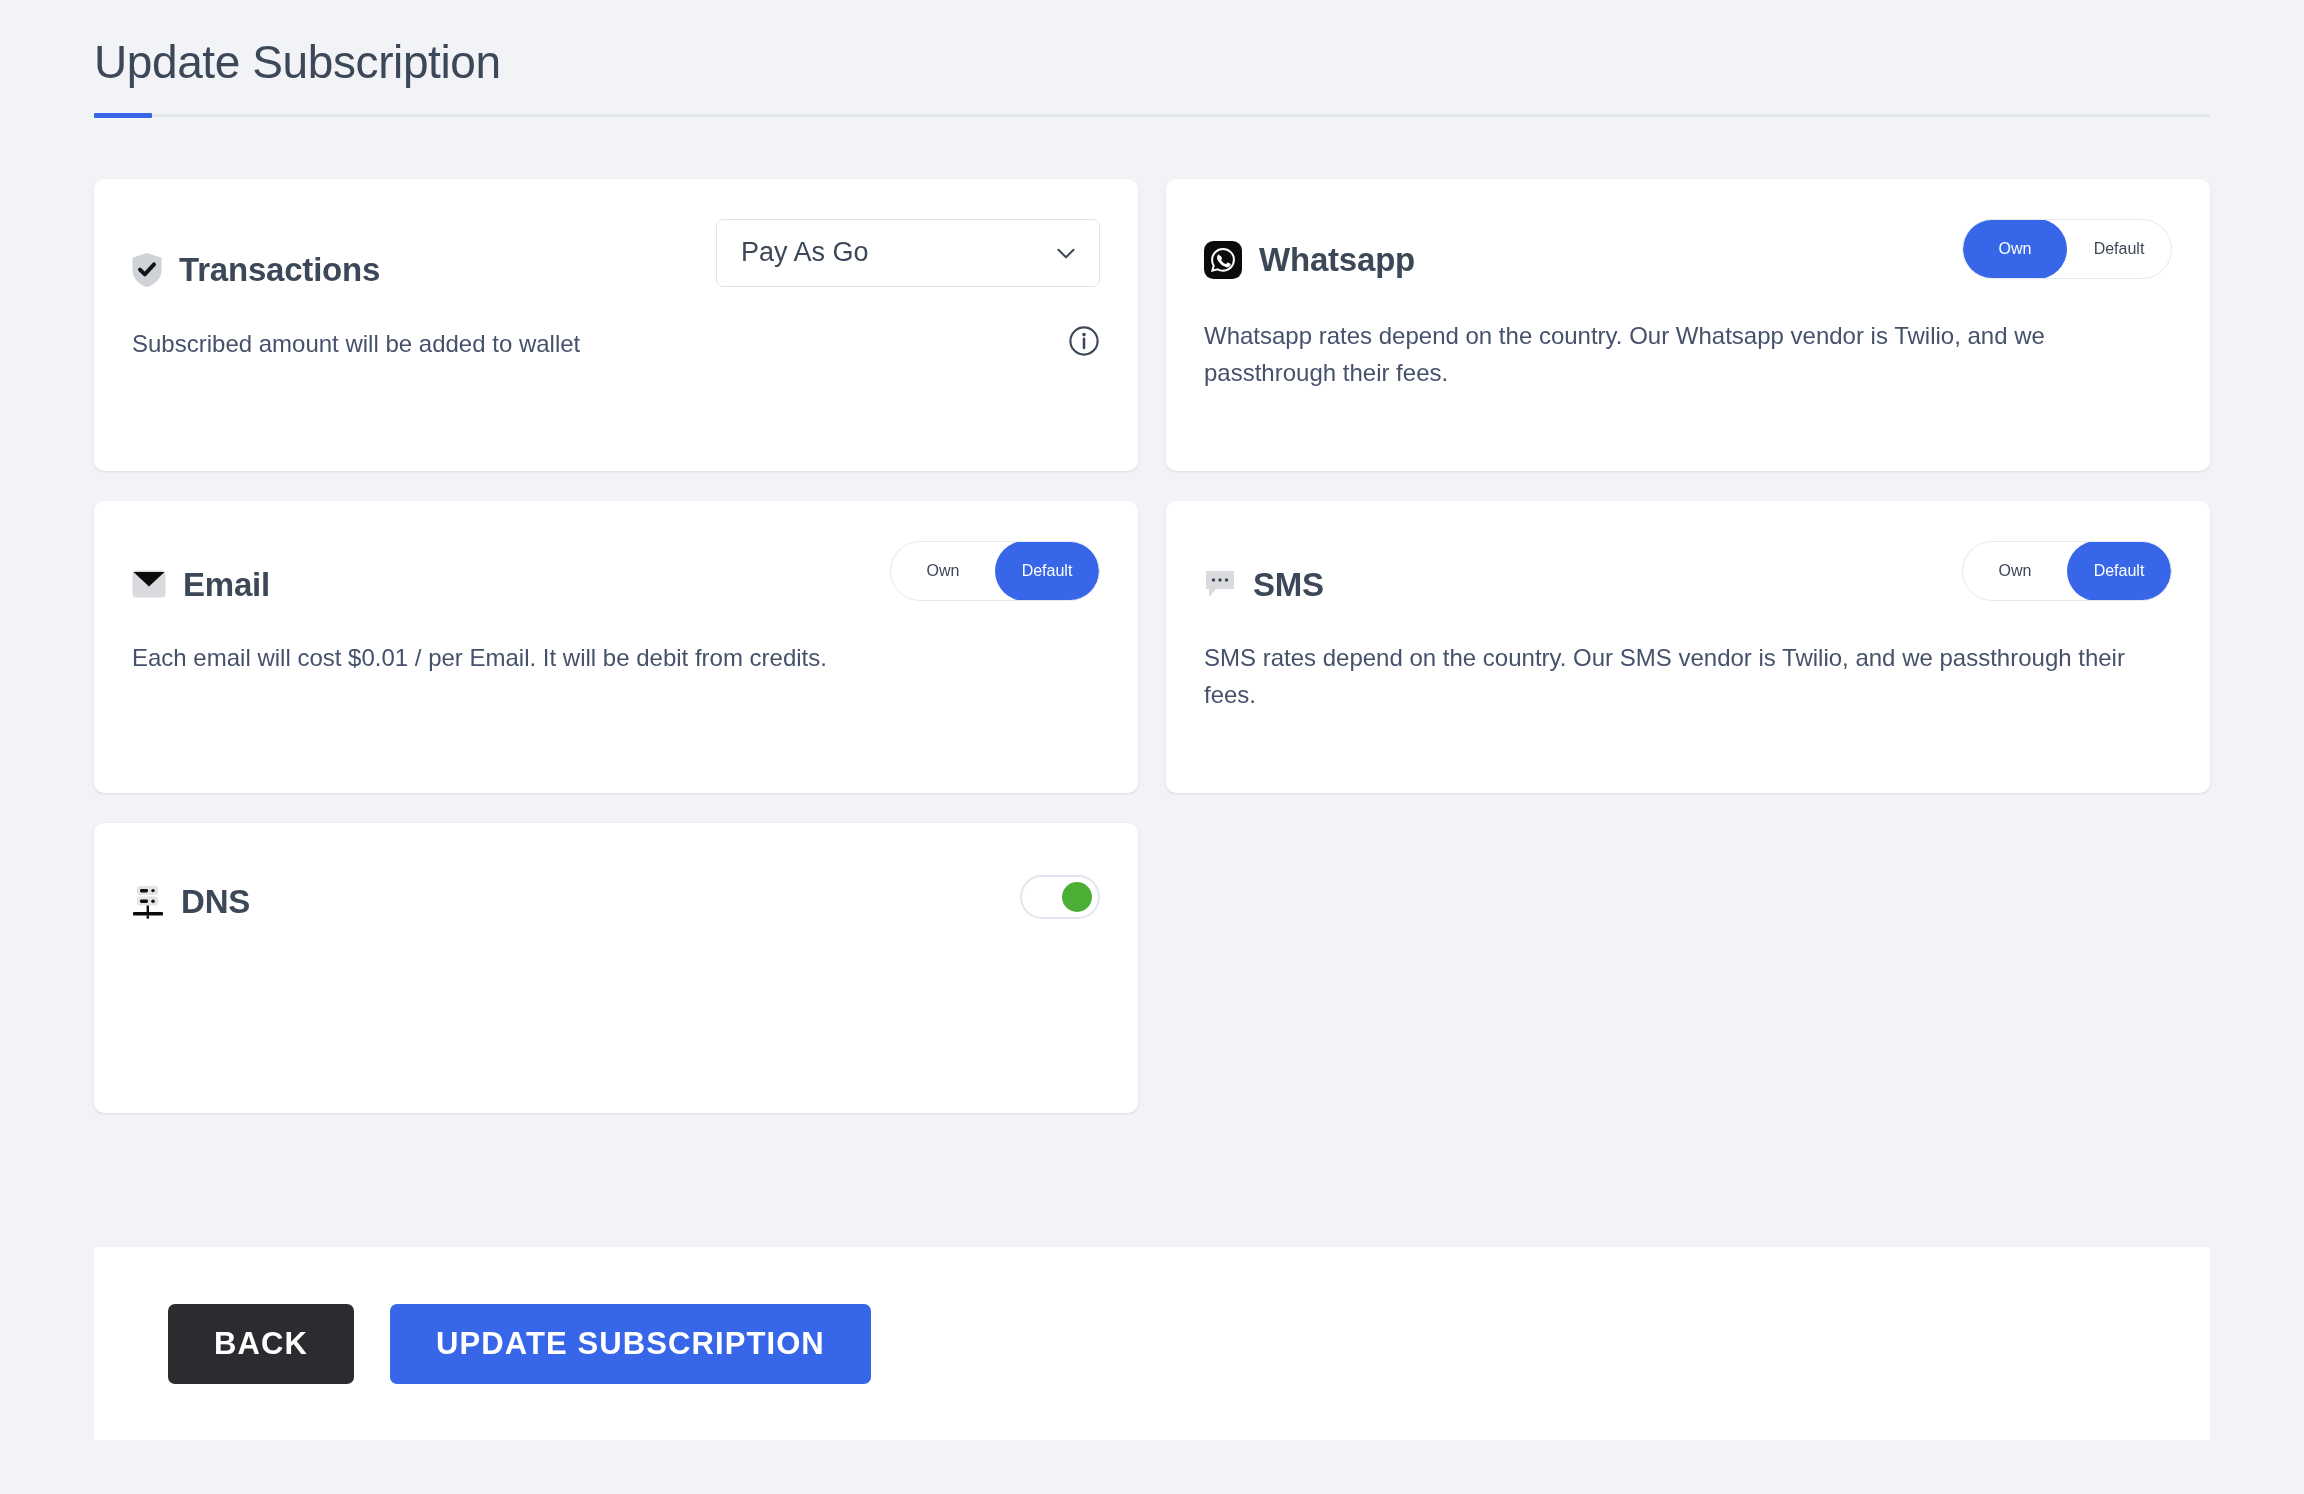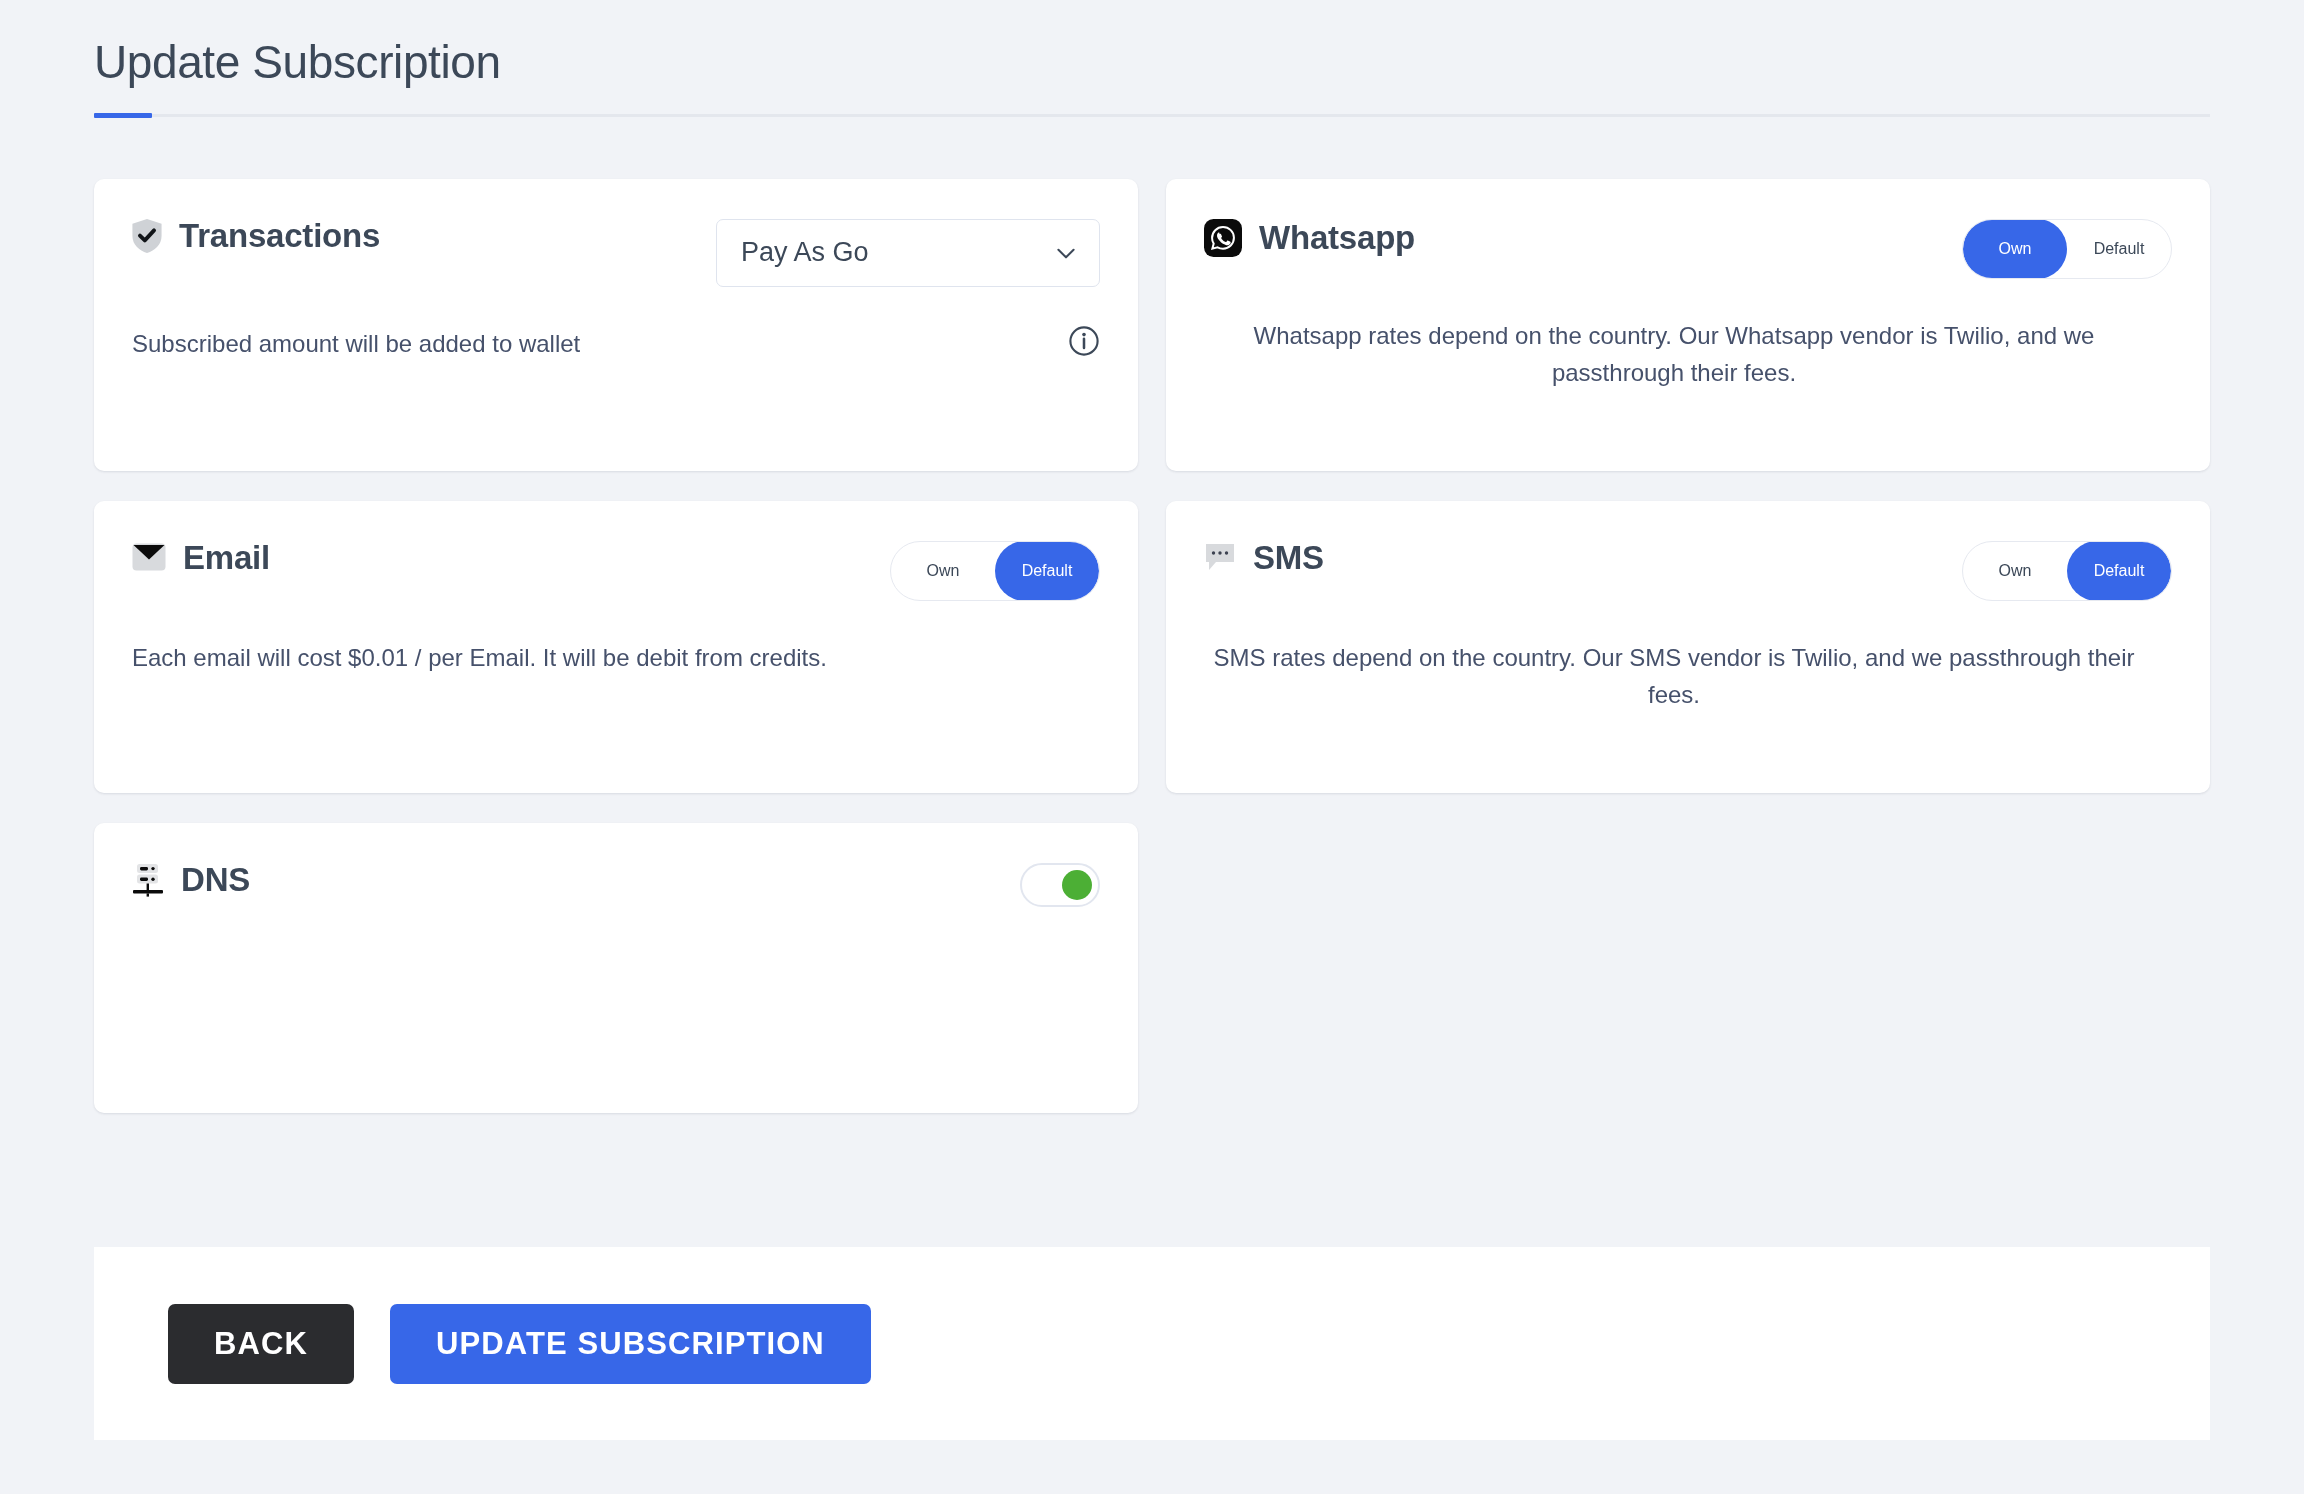--- a/index.html
+++ b/index.html
@@ -67,21 +67,21 @@
     box-shadow: 0 1px 3px rgba(20, 30, 60, 0.07), 0 1px 2px rgba(20, 30, 60, 0.04);
     padding: 40px 38px 36px 38px;
     display: flex;
     flex-direction: column;
   }
   .card.tall { min-height: 292px; }
   .card.dns  { min-height: 290px; }
 
   .card-head {
     display: flex;
-    align-items: flex-start;
+    align-items: flex-end;
     justify-content: space-between;
     min-height: 56px;
   }
   .card-head-left {
     display: flex;
     align-items: center;
     gap: 17px;
   }
   .card-title {
     font-size: 33px;
@@ -98,21 +98,21 @@
     justify-content: space-between;
     gap: 40px;
   }
   .card-desc {
     font-size: 24px;
     color: #46516b;
     line-height: 1.55;
     max-width: 980px;
     font-weight: 400;
   }
-  .card-desc.narrow { max-width: 940px; text-align: center; }
+  .card-desc.narrow { max-width: 940px; }
 
   
   .icon { display: inline-flex; align-items: center; justify-content: center; }
 
   .icon-shield { width: 30px; height: 34px; }
   .icon-wa { width: 38px; height: 38px; }
   .icon-mail { width: 34px; height: 28px; }
   .icon-sms { width: 32px; height: 30px; }
   .icon-dns { width: 32px; height: 34px; }
   .icon-info { width: 32px; height: 32px; }

